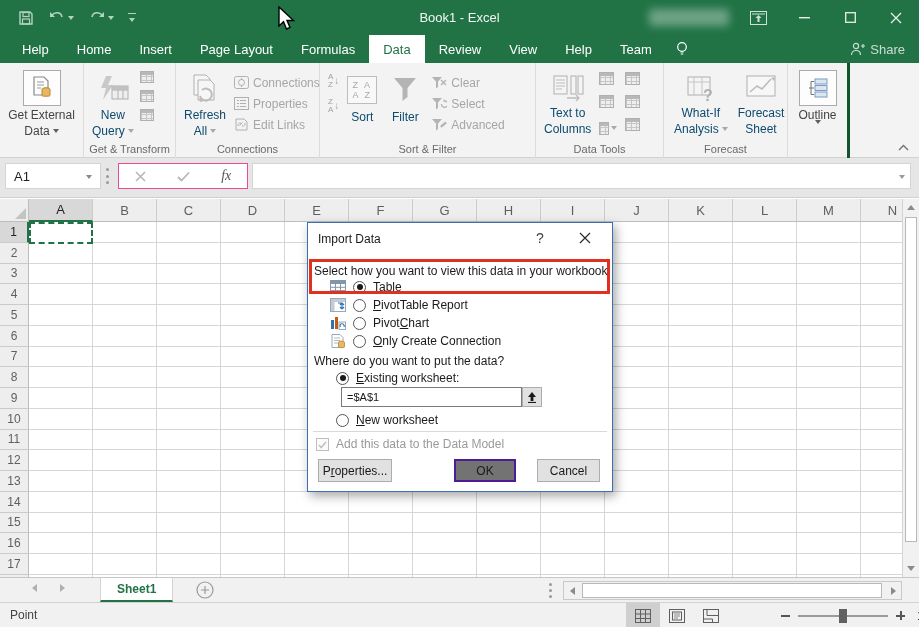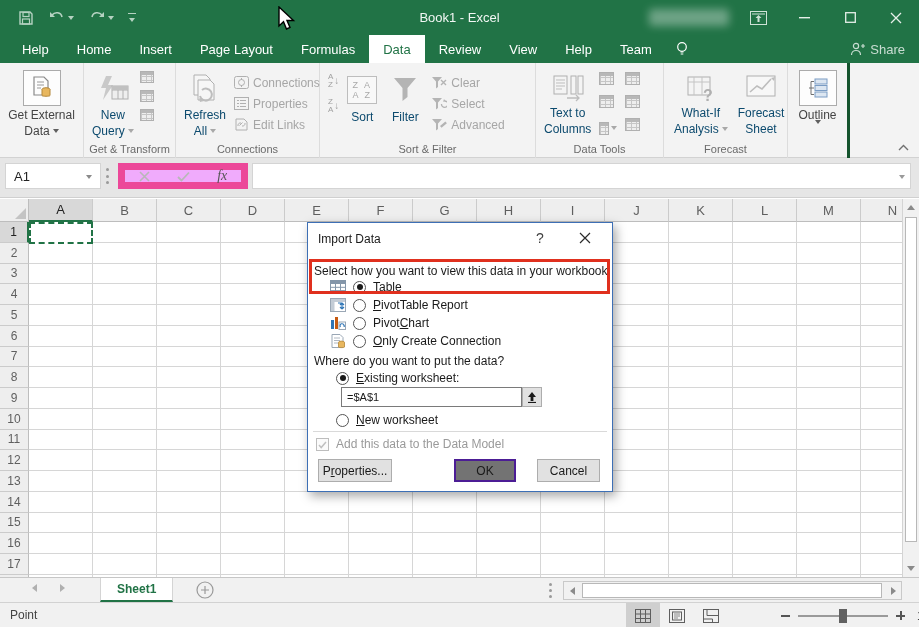--- a/index.html
+++ b/index.html
@@ -44,21 +44,21 @@
   .azmini { display:flex; align-items:center; font-size:8px; color:#a0a0a0; line-height:8px; gap:1px; }
   .azmini .col { display:flex; flex-direction:column; }
   .sortbig { width:30px; height:28px; border:1px solid #bdbdbd; background:#f8f8f8; display:flex; flex-direction:column; align-items:center; justify-content:center; font-size:9px; color:#a8a8a8; line-height:10px; letter-spacing:2px; }
 
   
   .fbar { position:absolute; left:0; top:158px; width:919px; height:40px; background:#e6e6e6; border-bottom:1px solid #d0d0d0; }
   .namebox { position:absolute; left:5px; top:5px; width:96px; height:26px; background:#fff; border:1px solid #d4d4d4; display:flex; align-items:center; font-size:13px; color:#222; padding-left:8px; }
   .namebox .dd { position:absolute; right:8px; top:11px; }
   .fdots { position:absolute; left:106px; top:10px; width:4px; height:16px; display:flex; flex-direction:column; justify-content:space-between; }
   .fdots i { width:3px; height:3px; border-radius:50%; background:#9a9a9a; }
-  .fbtns { position:absolute; left:118px; top:5px; width:130px; height:26px; background:#f0abfc; border:7px solid #ec4899; display:flex; align-items:center; justify-content:space-around; }
+  .fbtns { position:absolute; left:118px; top:5px; width:130px; height:26px; background:#ffffff; border:1px solid #ec4899; display:flex; align-items:center; justify-content:space-around; }
   .fx { font-style:italic; font-family:"Liberation Serif", serif; font-size:14px; color:#555; }
   .finput { position:absolute; left:252px; top:5px; right:8px; height:26px; background:#fff; border:1px solid #d4d4d4; }
   .finput .dd { position:absolute; right:5px; top:11px; border-top-color:#9a9a9a; }
 
   
   .sheet { position:absolute; left:0; top:199px; width:902px; height:378px; background:#fff; }
   .corner { position:absolute; left:0; top:0; width:29px; height:23px; background:#eee; border-right:1px solid #bdbdbd; border-bottom:1px solid #bdbdbd; }
   .corner i { position:absolute; right:2px; bottom:2px; width:0; height:0; border-left:11px solid transparent; border-bottom:11px solid #c4c4c4; }
   .colheads { position:absolute; left:29px; top:0; width:873px; height:23px; display:flex; overflow:hidden; }
   .col-h { width:64px; height:23px; flex:0 0 64px; background:#eee; border-right:1px solid #cbcbcb; border-bottom:1px solid #bdbdbd; display:flex; align-items:center; justify-content:center; font-size:13px; color:#5f5f5f; }

